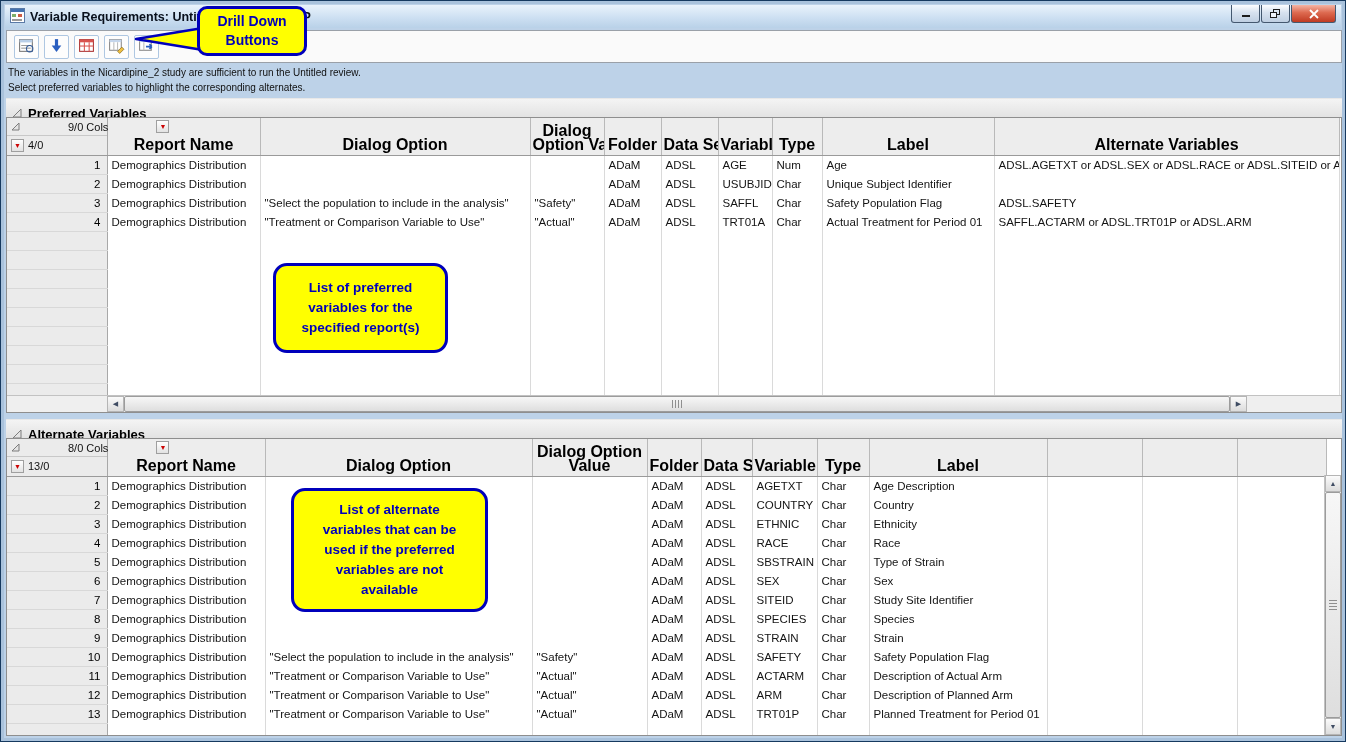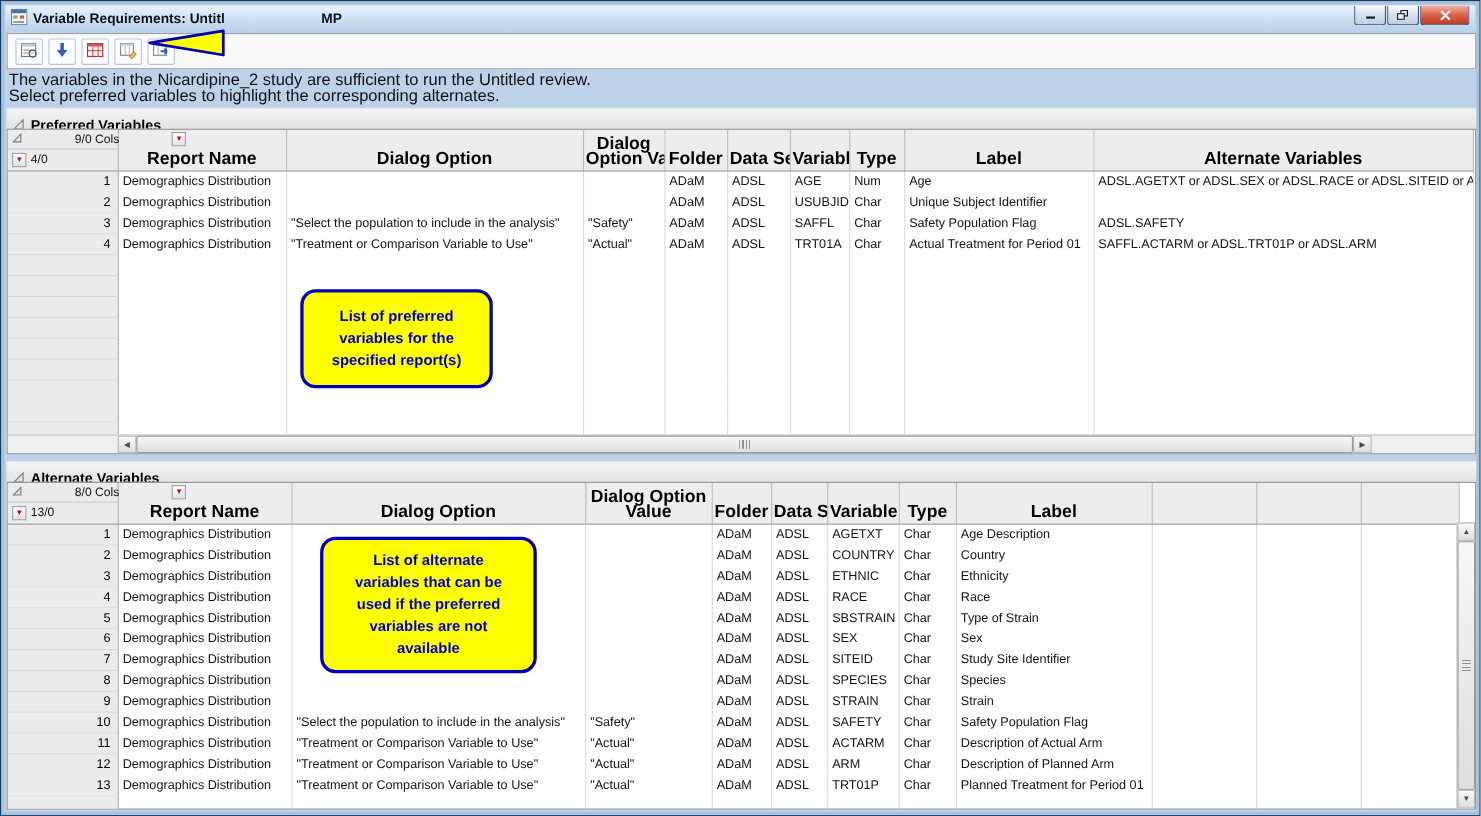--- a/index.html
+++ b/index.html
@@ -18,21 +18,21 @@
     background:linear-gradient(#fdfeff,#d7e2ef 45%,#bfcfe2); display:flex; align-items:center; justify-content:center; }
   .winbtn.close { width:45px; background:linear-gradient(#f4b4a4,#dd6a50 45%,#c03a22); }
 
   
   .toolbar { position:absolute; left:5px; top:29px; width:1336px; height:33px; border:1px solid #9aa0a8;
     background:#fafafa; display:flex; align-items:center; gap:5px; padding-left:7px; }
   .tbtn { width:25px; height:24px; border:1px solid #aec7e2; border-radius:2px; background:#fdfdfd;
     display:flex; align-items:center; justify-content:center; }
 
   
-  .info { position:absolute; left:7px; top:64px; font-size:15px; line-height:15px; color:#101010; }
+  .info { position:absolute; left:7px; top:64px; font-size:10px; line-height:15px; color:#101010; }
 
   
   .sec-hdr { position:absolute; left:5px; width:1336px; height:30px;
     background:linear-gradient(#f4f4f4,#d9d9d9); border-bottom:1px solid #b3b3b3; border-top:1px solid #e8e8e8;
     display:flex; align-items:center; gap:6px; padding-left:6px; font-weight:bold; font-size:13px; color:#000; }
 
   
   .tbl-wrap { position:absolute; left:5px; width:1336px; background:#fff; border:1px solid #8e8e8e; overflow:hidden; }
   #pref-wrap { top:116px; height:296px; }
   #alt-wrap  { top:437px; height:298px; }
@@ -672,20 +672,22 @@
     <div class="vscroll">
       <div class="sbtn">▲</div>
       <div class="sthumb"></div>
       <div class="sbtn">▼</div>
     </div>
   </div>
 
   <svg id="callout-tail" width="72" height="28">
     <polygon points="70,3 3,14 70,25" fill="#ffff00" stroke="#0000bb" stroke-width="2.5" stroke-linejoin="round"></polygon>
   </svg>
+  <div class="callout" id="callout-drill">Drill Down
+Buttons</div>
   <div class="callout" id="callout-alt">List of alternate
 variables that can be
 used if the preferred
 variables are not
 available</div>
   <div class="callout" id="callout-pref">List of preferred
 variables for the
 specified report(s)</div>
 
 </div>

